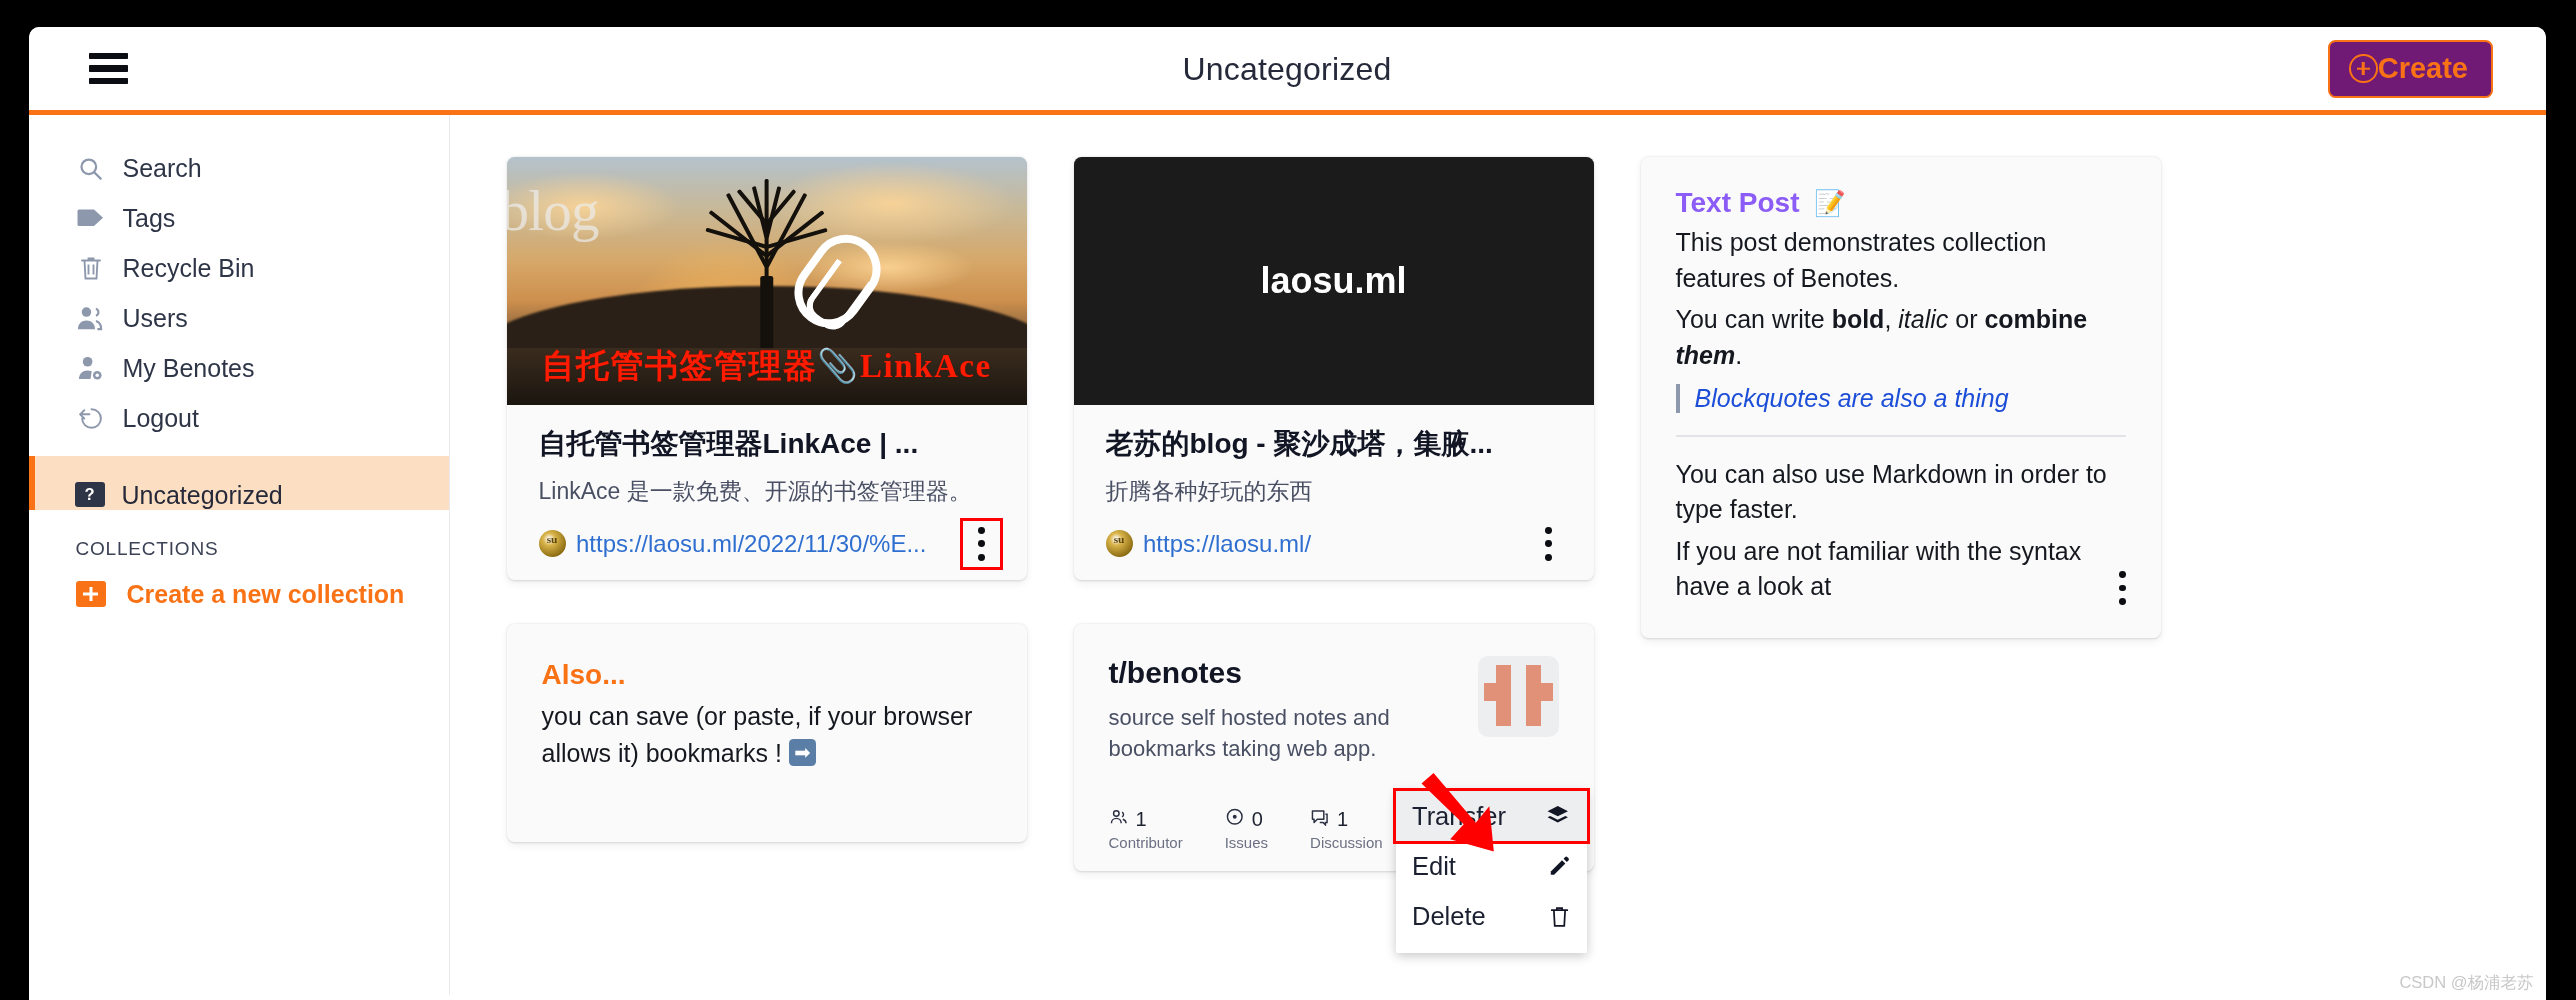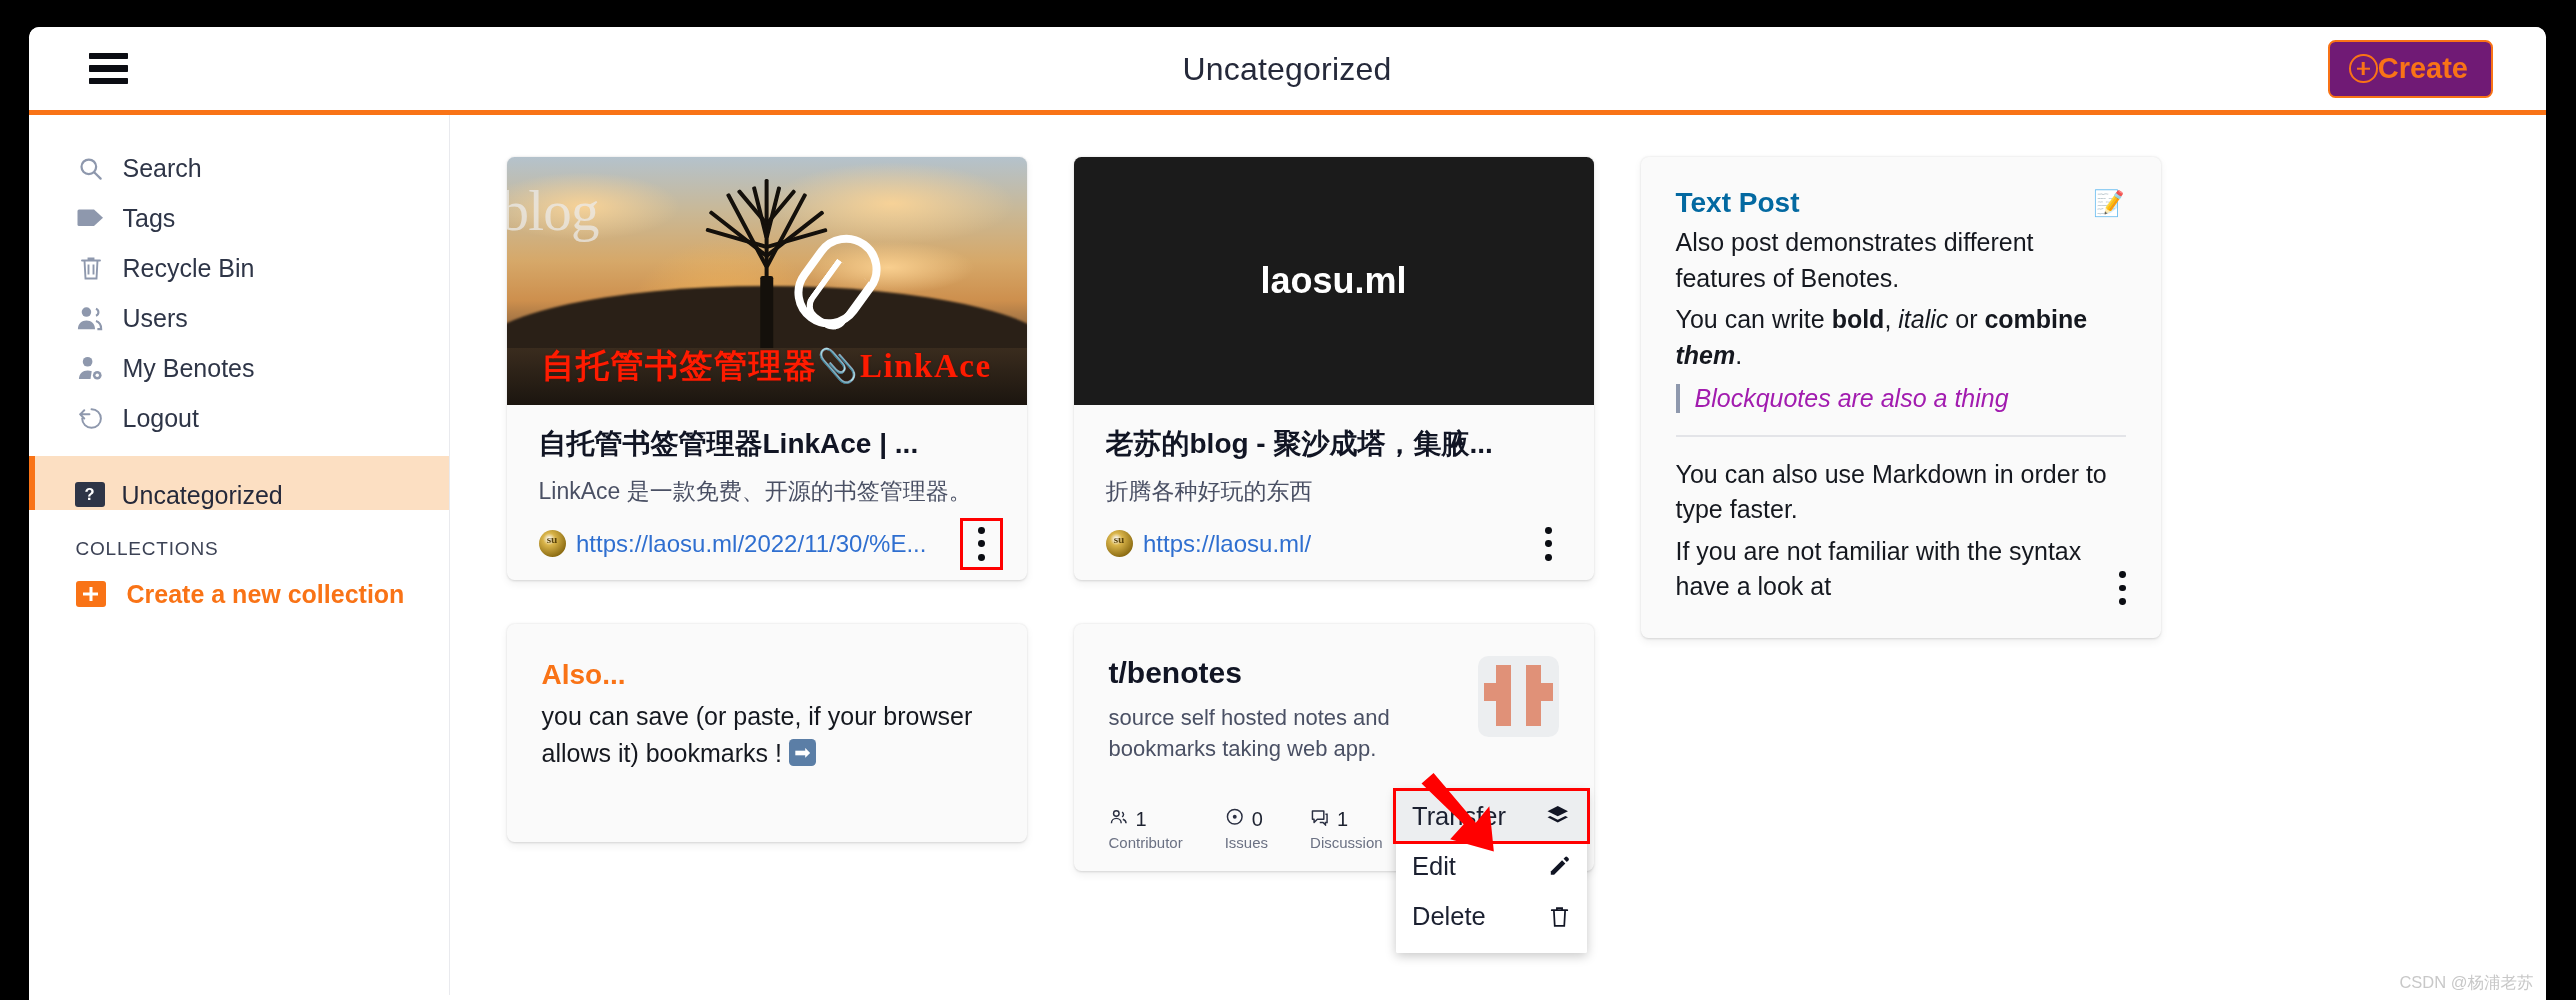--- a/index.html
+++ b/index.html
@@ -266,27 +266,27 @@
     width: 39px; height: 48px;
     display: flex; flex-direction: column; align-items: center; justify-content: center;
     gap: 6.8px; cursor: pointer; flex: 0 0 39px;
   }
   .kebab i { width: 6.8px; height: 6.8px; border-radius: 50%; background: #0b0d13; display: block; }
 
   .kebab-highlight { outline: 3px solid #ff0000; outline-offset: -1.5px; }
 
   
   .text-card { padding: 30px 35px 33px 35px; }
-  .tp-title { font-size: 28px; font-weight: bold; color: #0369a1; display: flex; align-items: center; gap: 15px; justify-content: space-between; }
+  .tp-title { font-size: 28px; font-weight: bold; color: #8b5cf6; display: flex; align-items: center; gap: 15px; }
   .tp-emoji { font-size: 25.5px; }
   .tp-p { font-size: 25px; line-height: 1.42; color: #15181f; margin-top: 6px; }
   .tp-quote {
     margin-top: 10.5px; padding-left: 15px;
     border-left: 4.5px solid #8e98ad;
-    font-style: italic; font-size: 25px; color: #a21caf;
+    font-style: italic; font-size: 25px; color: #1d4ed8;
   }
   .tp-hr { margin: 22.5px 0 19.5px 0; border: 0; border-top: 2.3px solid #e3e4e8; }
   .tp-foot { position: relative; }
   .tp-kebab { position: absolute; right: -16.5px; bottom: -7.5px; }
 
   
   .also-card { padding: 35px 35px 45px 35px; min-height: 218px; }
   .also-title { font-size: 28px; font-weight: bold; color: #f97316; }
   .also-p { margin-top: 7.5px; font-size: 25px; line-height: 1.45; color: #15181f; }
   .arrow-emoji {
@@ -618,21 +618,21 @@
             </div>
           </div>
         </div>
 
         <div>
           <div class="card text-card">
             <div class="tp-title">
               <span>Text Post</span>
               <span class="tp-emoji">📝</span>
             </div>
-            <div class="tp-p">Also post demonstrates different features of Benotes.</div>
+            <div class="tp-p">This post demonstrates collection features of Benotes.</div>
             <div class="tp-p">
               <span>You can write </span><b>bold</b><span>, </span><i>italic</i><span> or </span><b>combine </b><b><i>them</i></b><span>.</span>
             </div>
             <div class="tp-quote">Blockquotes are also a thing</div>
             <hr class="tp-hr">
             <div class="tp-foot">
               <div class="tp-p">You can also use Markdown in order to type faster.</div>
               <div class="tp-p">If you are not familiar with the syntax have a look at</div>
               <div class="kebab tp-kebab">
                 <i></i>

